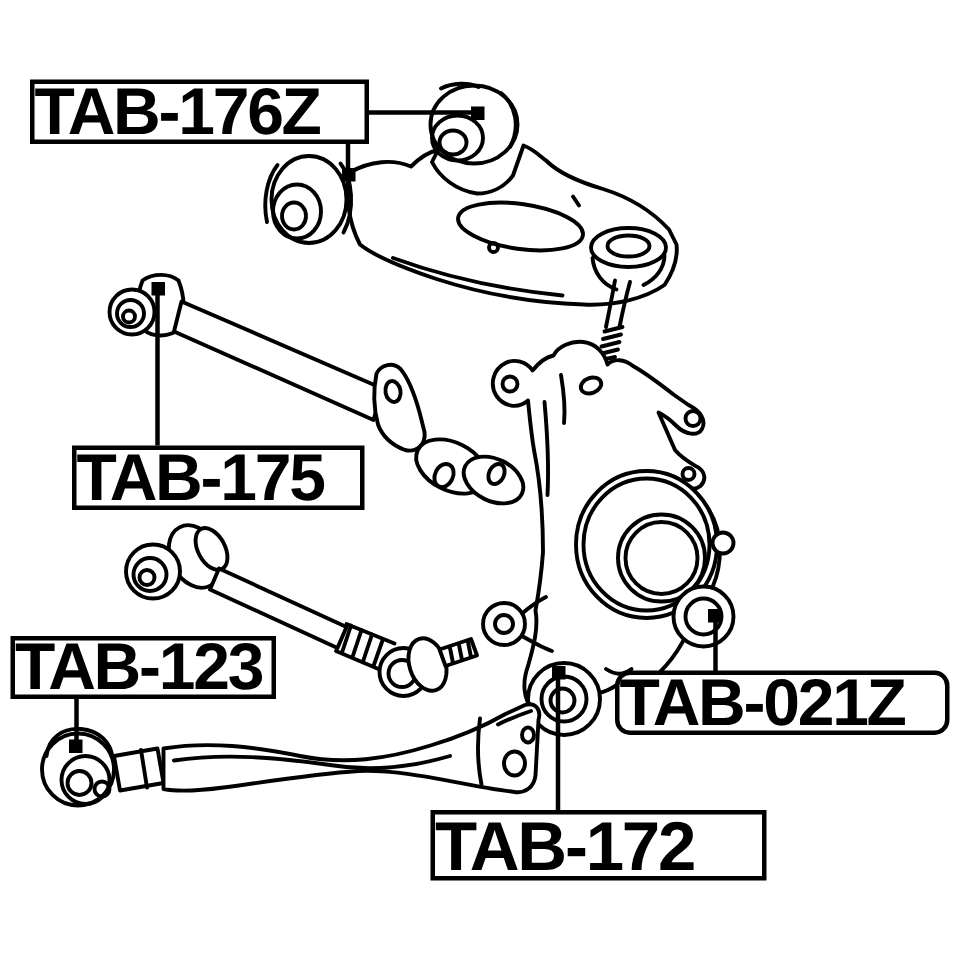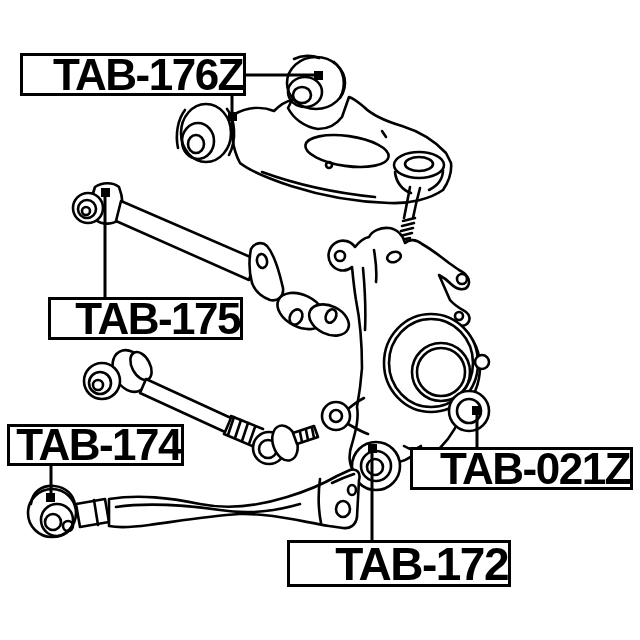--- a/index.html
+++ b/index.html
@@ -5,28 +5,28 @@
   :root { --line:#000000; --bg:#ffffff; }
   html,body { margin:0; padding:0; background:var(--bg); }
   .stage {
     position:relative; width:640px; height:640px; background:var(--bg);
     font-family:"Liberation Sans", sans-serif; overflow:hidden;
   }
   .stage svg { position:absolute; left:0; top:0; }
   .plabel {
     position:absolute; box-sizing:border-box;
     border:3px solid var(--line); background:var(--bg);
-    display:flex; align-items:center; justify-content:flex-end;
+    display:flex; align-items:center; justify-content:flex-start;
     font-weight:700; font-size:44px; letter-spacing:-1.5px; line-height:1;
     color:var(--line); white-space:nowrap;
   }
   #box-tab176z { left:20px;  top:53px;  width:226px; height:43px; }
   #box-tab175  { left:48px;  top:297px; width:195px; height:43px; }
   #box-tab174  { left:7px;   top:424px; width:177px; height:42px; }
-  #box-tab021z { left:410px; top:447px; width:223px; height:43px; }
+  #box-tab021z { left:410px; top:447px; width:223px; height:43px;border-radius:10px; }
   #box-tab172  { left:287px; top:540px; width:224px; height:47px; font-size:46px; }
 </style>
 </head>
 <body>
 
 <div class="stage">
 
   <svg width="640" height="640" viewBox="0 0 640 640">
     <g fill="none" stroke="#000" stroke-width="2.6" stroke-linecap="round" stroke-linejoin="round">
 
@@ -165,21 +165,21 @@
     </g>
   </svg>
 
   <div class="plabel" id="box-tab176z">
     <span>TAB-176Z</span>
   </div>
   <div class="plabel" id="box-tab175">
     <span>TAB-175</span>
   </div>
   <div class="plabel" id="box-tab174">
-    <span>TAB-174</span>
+    <span>TAB-123</span>
   </div>
   <div class="plabel" id="box-tab021z">
     <span>TAB-021Z</span>
   </div>
   <div class="plabel" id="box-tab172">
     <span>TAB-172</span>
   </div>
 
 </div>
 

